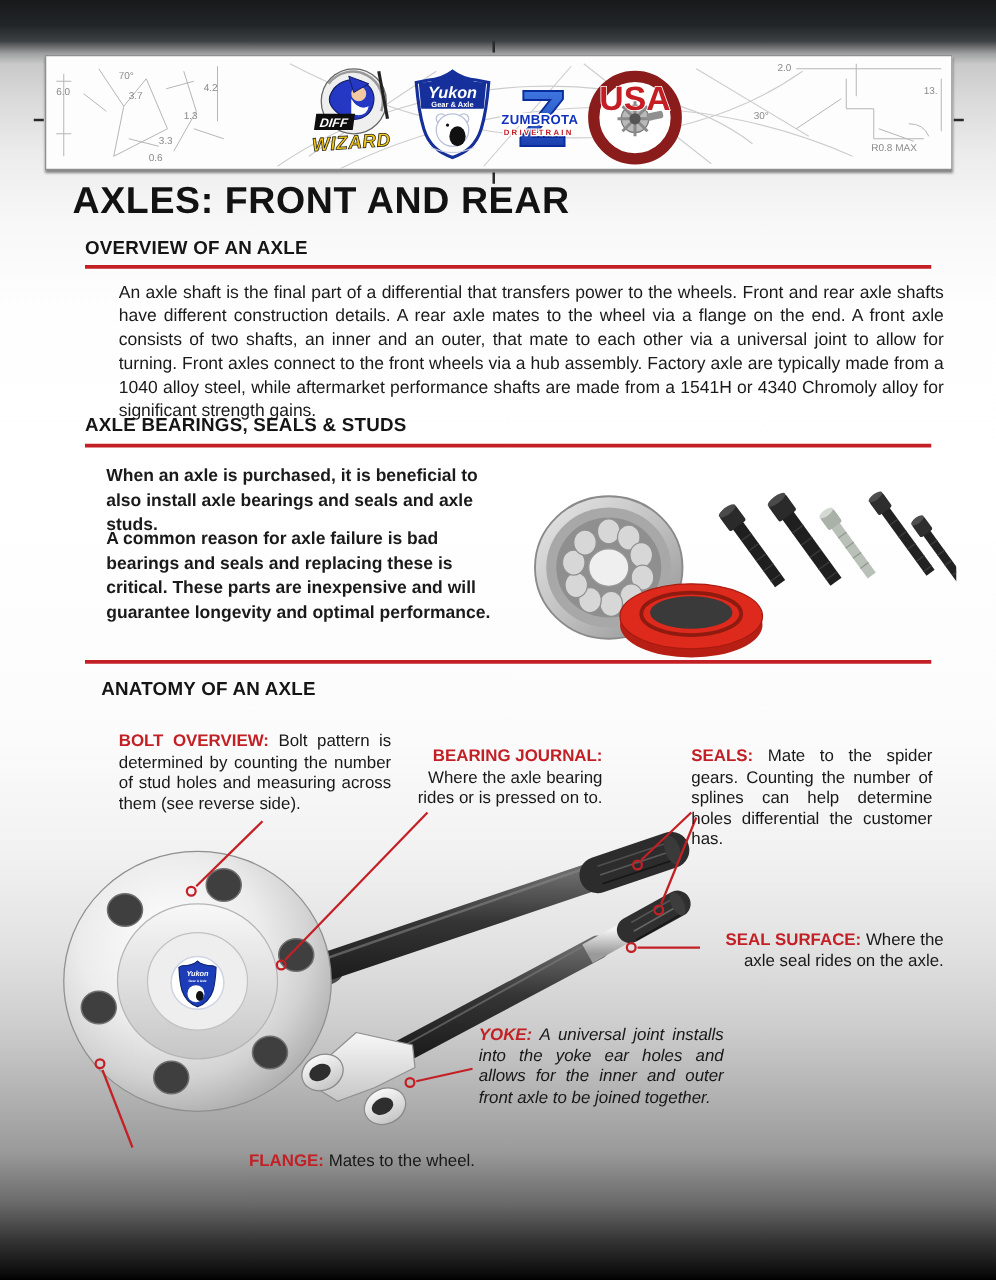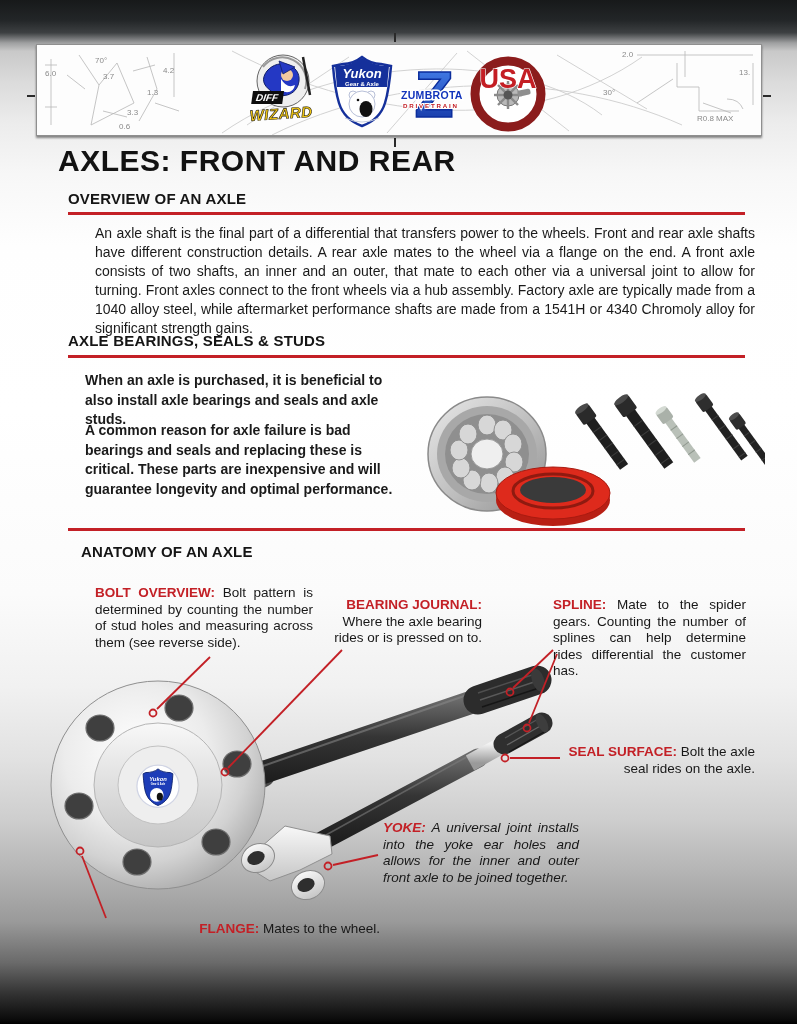--- a/index.html
+++ b/index.html
@@ -380,26 +380,26 @@
 
   <div class="callout" style="left:95px;top:585px;width:218px;">
     <span class="term">BOLT OVERVIEW:</span>
     <span>Bolt pattern is determined by counting the number of stud holes and measuring across them (see reverse side).</span>
   </div>
   <div class="callout left-align" style="left:330px;top:597px;width:152px;">
     <span class="term">BEARING JOURNAL:</span>
     <span>Where the axle bearing rides or is pressed on to.</span>
   </div>
   <div class="callout" style="left:553px;top:597px;width:193px;">
-    <span class="term">SPLINE:</span>
-    <span>Mate to the spider gears. Counting the number of splines can help determine rides differential the customer has.</span>
+    <span class="term">SEALS:</span>
+    <span>Mate to the spider gears. Counting the number of splines can help determine holes differential the customer has.</span>
   </div>
   <div class="callout left-align" style="left:565px;top:744px;width:190px;">
     <span class="term">SEAL SURFACE:</span>
-    <span>Bolt the axle seal rides on the axle.</span>
+    <span>Where the axle seal rides on the axle.</span>
   </div>
   <div class="callout" style="left:383px;top:820px;width:196px;font-style:italic;">
     <span class="term">YOKE:</span>
     <span>A universal joint installs into the yoke ear holes and allows for the inner and outer front axle to be joined together.</span>
   </div>
   <div class="callout left-align" style="left:100px;top:921px;width:280px;">
     <span class="term">FLANGE:</span>
     <span>Mates to the wheel.</span>
   </div>
 

